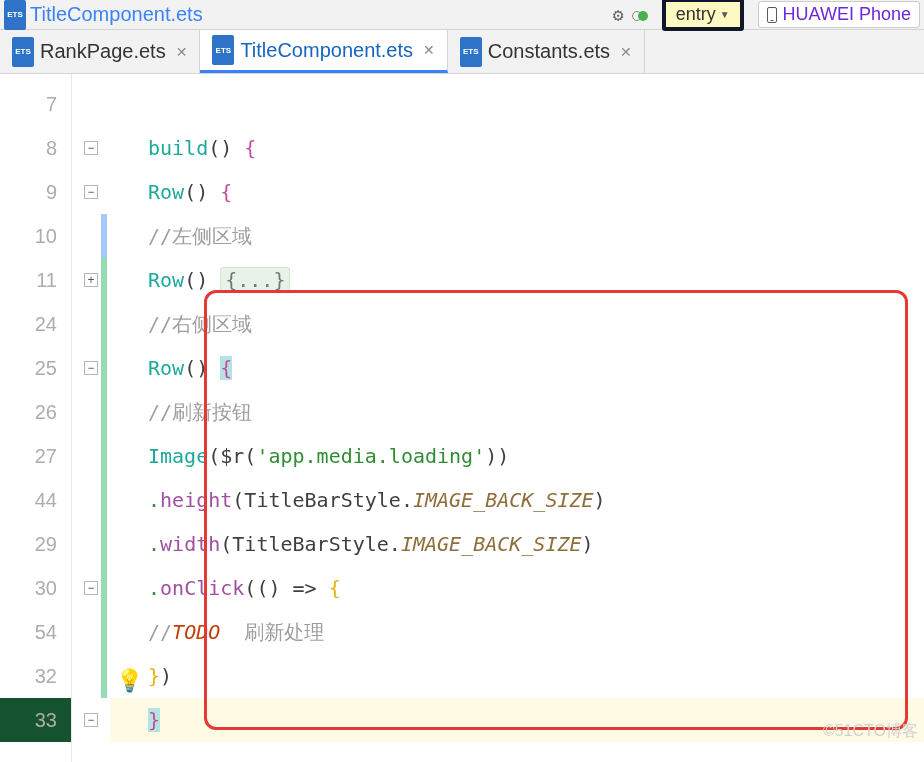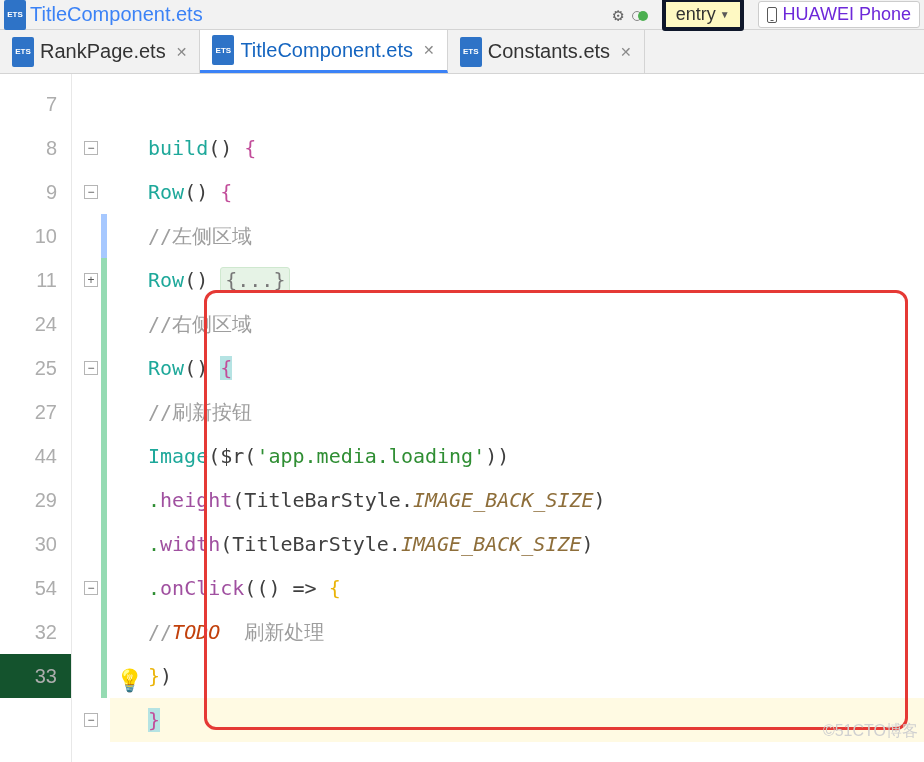--- a/index.html
+++ b/index.html
@@ -239,20 +239,21 @@
 <div class="editor">
 
   <div class="gutter">
     <div class="gutter-line">7</div>
     <div class="gutter-line">8</div>
     <div class="gutter-line">9</div>
     <div class="gutter-line">10</div>
     <div class="gutter-line">11</div>
     <div class="gutter-line">24</div>
     <div class="gutter-line">25</div>
+    <div class="gutter-line">26</div>
     <div class="gutter-line">27</div>
     <div class="gutter-line">44</div>
     <div class="gutter-line">29</div>
     <div class="gutter-line">30</div>
     <div class="gutter-line">54</div>
     <div class="gutter-line">32</div>
     <div class="gutter-line current">33</div>
   </div>
 
   <div class="fold-col">

